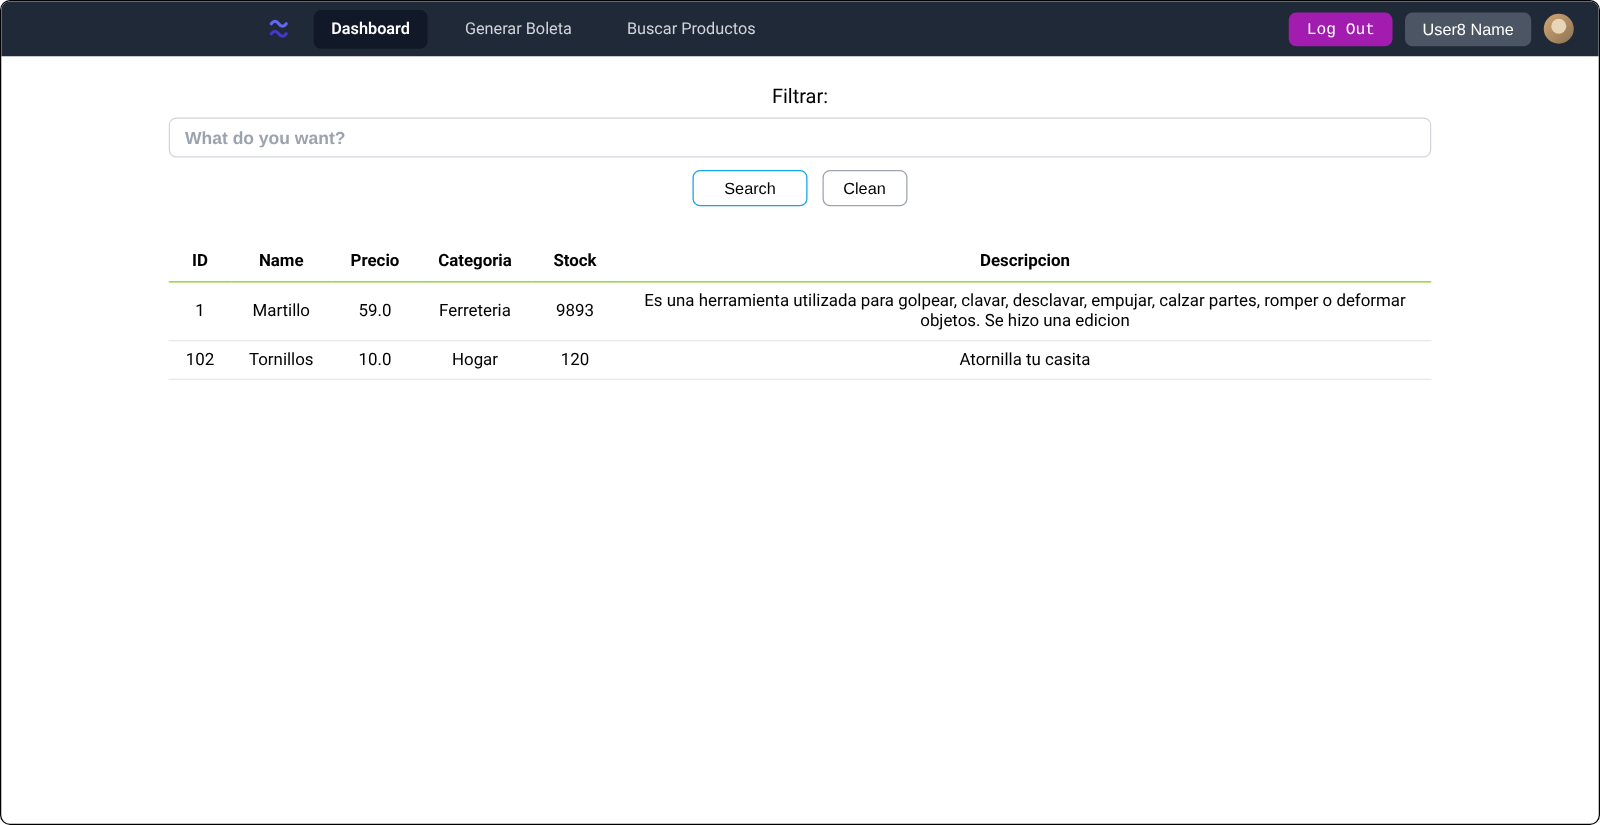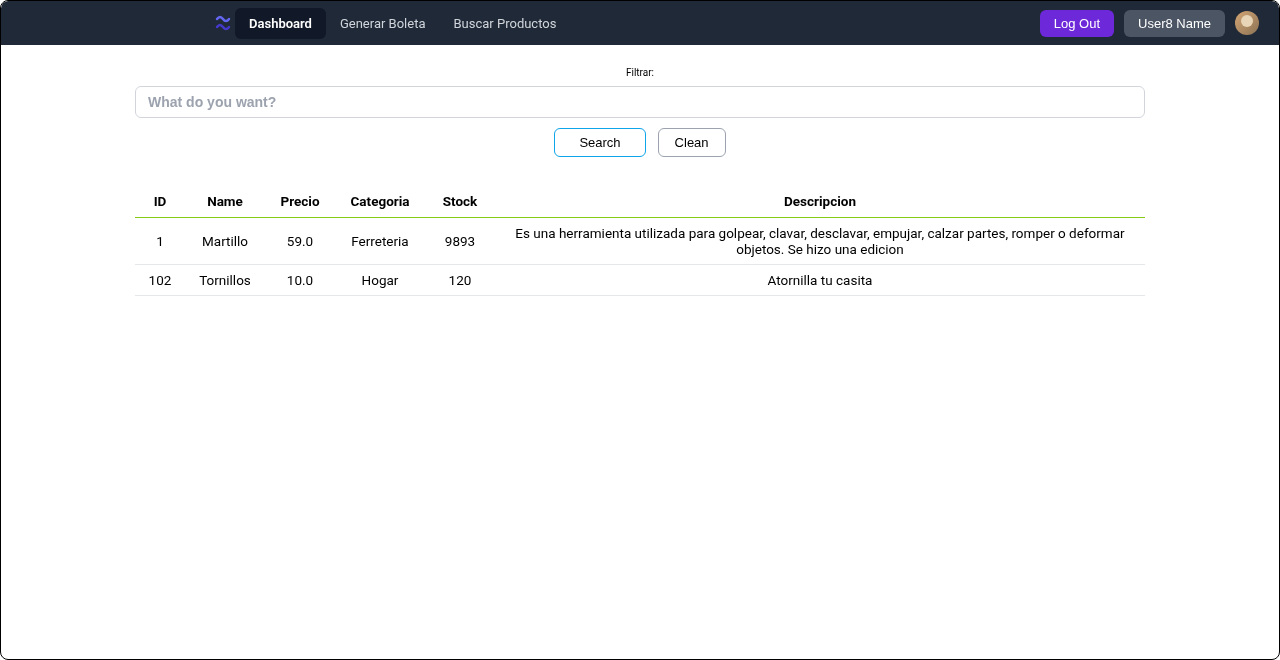--- a/index.html
+++ b/index.html
@@ -26,21 +26,21 @@
       align-items: center;
       justify-content: space-between;
       padding: 0 20px 0 210px;
       border-top-left-radius: 7px;
       border-top-right-radius: 7px;
     }
     
     .nav-left {
       display: flex;
       align-items: center;
-      gap: 0;
+      gap: 16px;
       justify-content: flex-end;
     }
     
     .logo-mark {
       width: 24px;
       height: 16px;
       position: relative;
     }
     
     .logo-mark svg {
@@ -62,28 +62,29 @@
       font-weight: 600;
     }
     
     .nav-right {
       display: flex;
       align-items: center;
       gap: 10px;
     }
     
     .btn-logout {
-      background: #6d28d9;
+      background: #a21caf;
       color: #fff;
       border: none;
       padding: 6px 14px;
       border-radius: 6px;
       font-size: 13px;
       cursor: pointer;
       font-weight: 500;
+      font-family: Liberation Mono, monospace;
     }
     
     .btn-username {
       background: #4b5563;
       color: #fff;
       border: none;
       padding: 6px 14px;
       border-radius: 6px;
       font-size: 13px;
       cursor: pointer;
@@ -109,21 +110,21 @@
       border-radius: 50%;
       background: #e8d5b7;
     }
     
     .content {
       padding: 22px 134px 0;
     }
     
     .filter-label {
       text-align: center;
-      font-size: 10px;
+      font-size: 16px;
       margin-bottom: 8px;
     }
     
     .search-input {
       width: 100%;
       padding: 7px 12px;
       border: 1px solid #d1d5db;
       border-radius: 6px;
       font-size: 14px;
       color: #6b7280;

